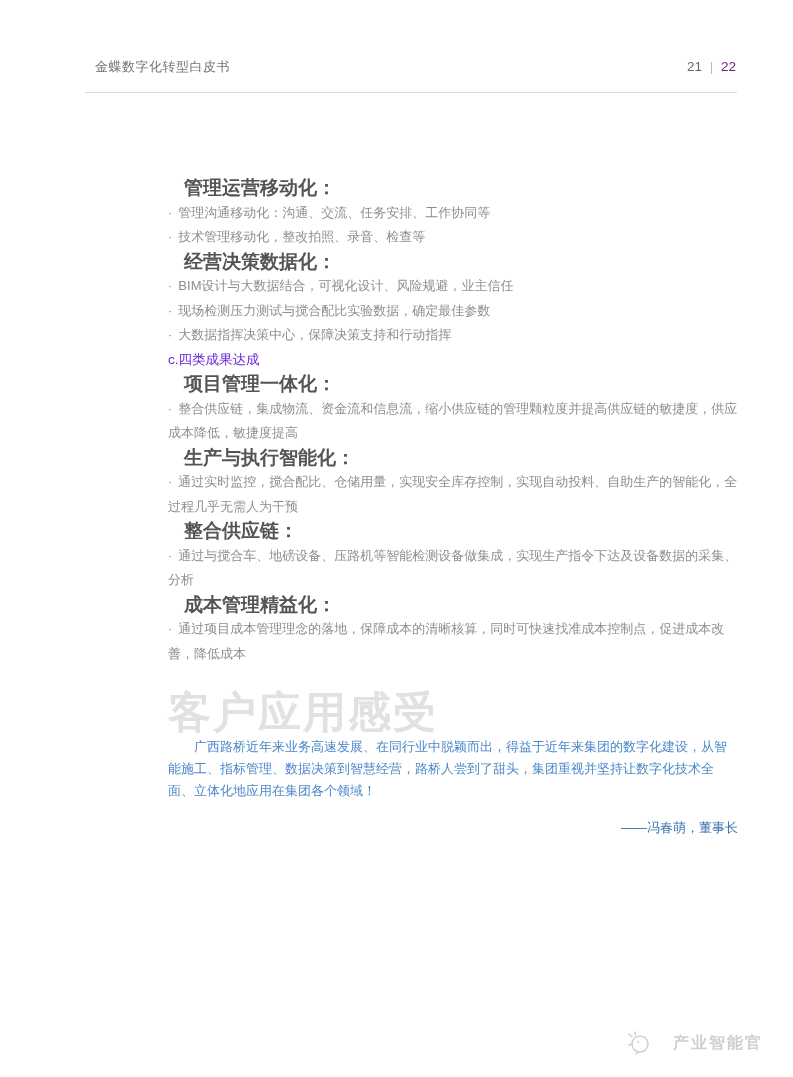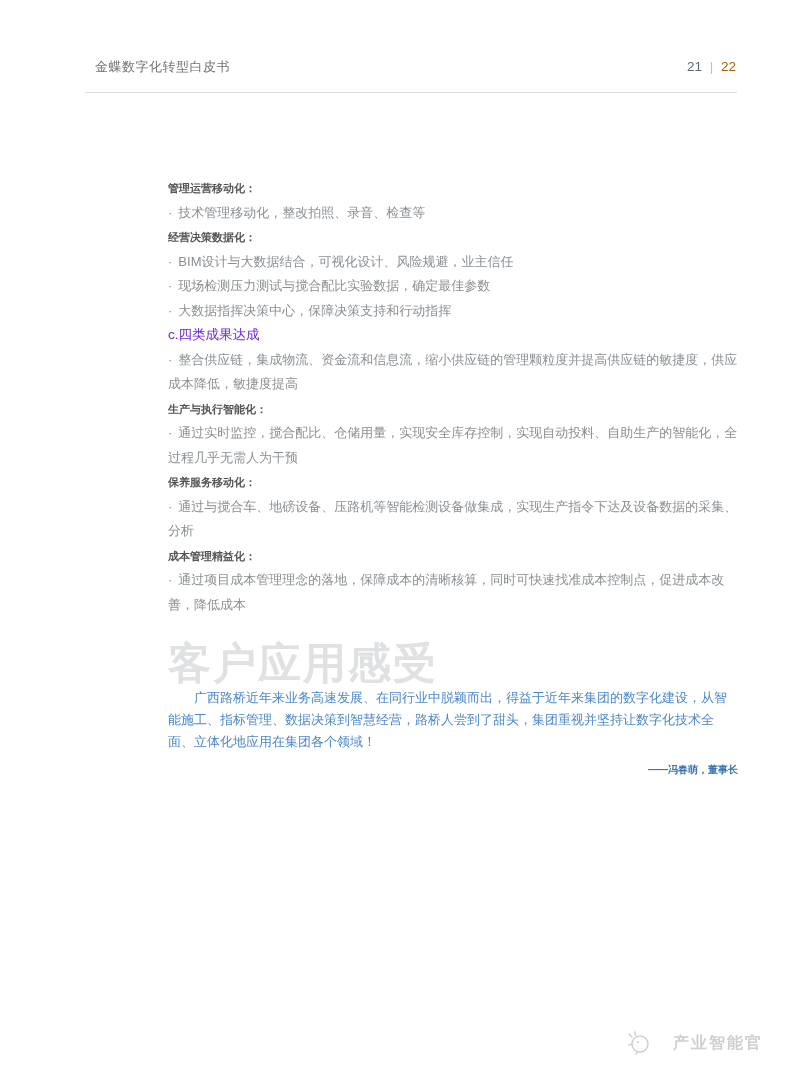--- a/index.html
+++ b/index.html
@@ -23,43 +23,44 @@
     align-items: baseline;
   }
   .doc-title {
     font-size: 13px;
     color: #737373;
     letter-spacing: 0.5px;
   }
   .pagenums { font-size: 13.5px; }
   .page-current { color: #5d6a75; margin-top: 25px; }
   .page-sep { color: #a9c4da; margin: 0 4px; }
-  .page-total { color: #a16207; }
+  .page-total { color: #701a75; }
   .rule {
     position: absolute;
     top: 92px;
     left: 85px;
     right: 56px;
     border-top: 1px solid #d9dcdf;
   }
   
   .content {
     position: absolute;
     top: 176px;
     left: 168px;
     width: 570px;
     font-size: 13px;
     line-height: 24.5px;
     color: #8a8f93;
   }
   .sec-h {
-    font-size: 11px;
+    font-size: 19px;
     font-weight: bold;
     color: #545454;
     line-height: 24.5px;
+    margin-left: 16px;
   }
   .sub-c {
     font-size: 13.5px;
     font-weight: normal;
     color: #6d28d9;
     line-height: 24.5px;
   }
   .bullet { line-height: 24.5px; }
   .bullet .dot { margin-right: 6px; }
   
@@ -72,24 +73,24 @@
     line-height: 40px;
   }
   .quote {
     margin-top: 4px;
     text-indent: 2em;
     font-size: 13px;
     line-height: 22px;
     color: #4b87c8;
   }
   .attribution {
-    margin-top: 5px;
+    margin-top: 14px;
     text-align: right;
-    font-size: 10px;
-    font-weight: bold;
+    font-size: 13px;
+    font-weight: normal;
     color: #3a72ae;
   }
   
   .watermark {
     position: absolute;
     top: 1031px;
     right: 30px;
     display: flex;
     align-items: center;
     gap: 20px;
@@ -113,35 +114,37 @@
       <span class="page-current">21</span>
       <span class="page-sep">|</span>
       <span class="page-total">22</span>
     </span>
   </div>
   <div class="rule"></div>
 
   <div class="content">
 
     <div class="sec-h">管理运营移动化：</div>
+    <p class="bullet"><span class="dot">·</span><span>管理沟通移动化：沟通、交流、任务安排、工作协同等</span></p>
     <p class="bullet"><span class="dot">·</span><span>技术管理移动化，整改拍照、录音、检查等</span></p>
 
     <div class="sec-h">经营决策数据化：</div>
     <p class="bullet"><span class="dot">·</span><span>BIM设计与大数据结合，可视化设计、风险规避，业主信任</span></p>
     <p class="bullet"><span class="dot">·</span><span>现场检测压力测试与搅合配比实验数据，确定最佳参数</span></p>
     <p class="bullet"><span class="dot">·</span><span>大数据指挥决策中心，保障决策支持和行动指挥</span></p>
 
     <div class="sub-c">c.四类成果达成</div>
 
+    <div class="sec-h">项目管理一体化：</div>
     <p class="bullet"><span class="dot">·</span><span>整合供应链，集成物流、资金流和信息流，缩小供应链的管理颗粒度并提高供应链的敏捷度，供应成本降低，敏捷度提高</span></p>
 
     <div class="sec-h">生产与执行智能化：</div>
     <p class="bullet"><span class="dot">·</span><span>通过实时监控，搅合配比、仓储用量，实现安全库存控制，实现自动投料、自助生产的智能化，全过程几乎无需人为干预</span></p>
 
-    <div class="sec-h">保养服务移动化：</div>
+    <div class="sec-h">整合供应链：</div>
     <p class="bullet"><span class="dot">·</span><span>通过与搅合车、地磅设备、压路机等智能检测设备做集成，实现生产指令下达及设备数据的采集、分析</span></p>
 
     <div class="sec-h">成本管理精益化：</div>
     <p class="bullet"><span class="dot">·</span><span>通过项目成本管理理念的落地，保障成本的清晰核算，同时可快速找准成本控制点，促进成本改善，降低成本</span></p>
 
     <div class="testimonial">
       <div class="testimonial-title">客户应用感受</div>
       <p class="quote">广西路桥近年来业务高速发展、在同行业中脱颖而出，得益于近年来集团的数字化建设，从智能施工、指标管理、数据决策到智慧经营，路桥人尝到了甜头，集团重视并坚持让数字化技术全面、立体化地应用在集团各个领域！</p>
       <p class="attribution">——冯春萌，董事长</p>
     </div>

